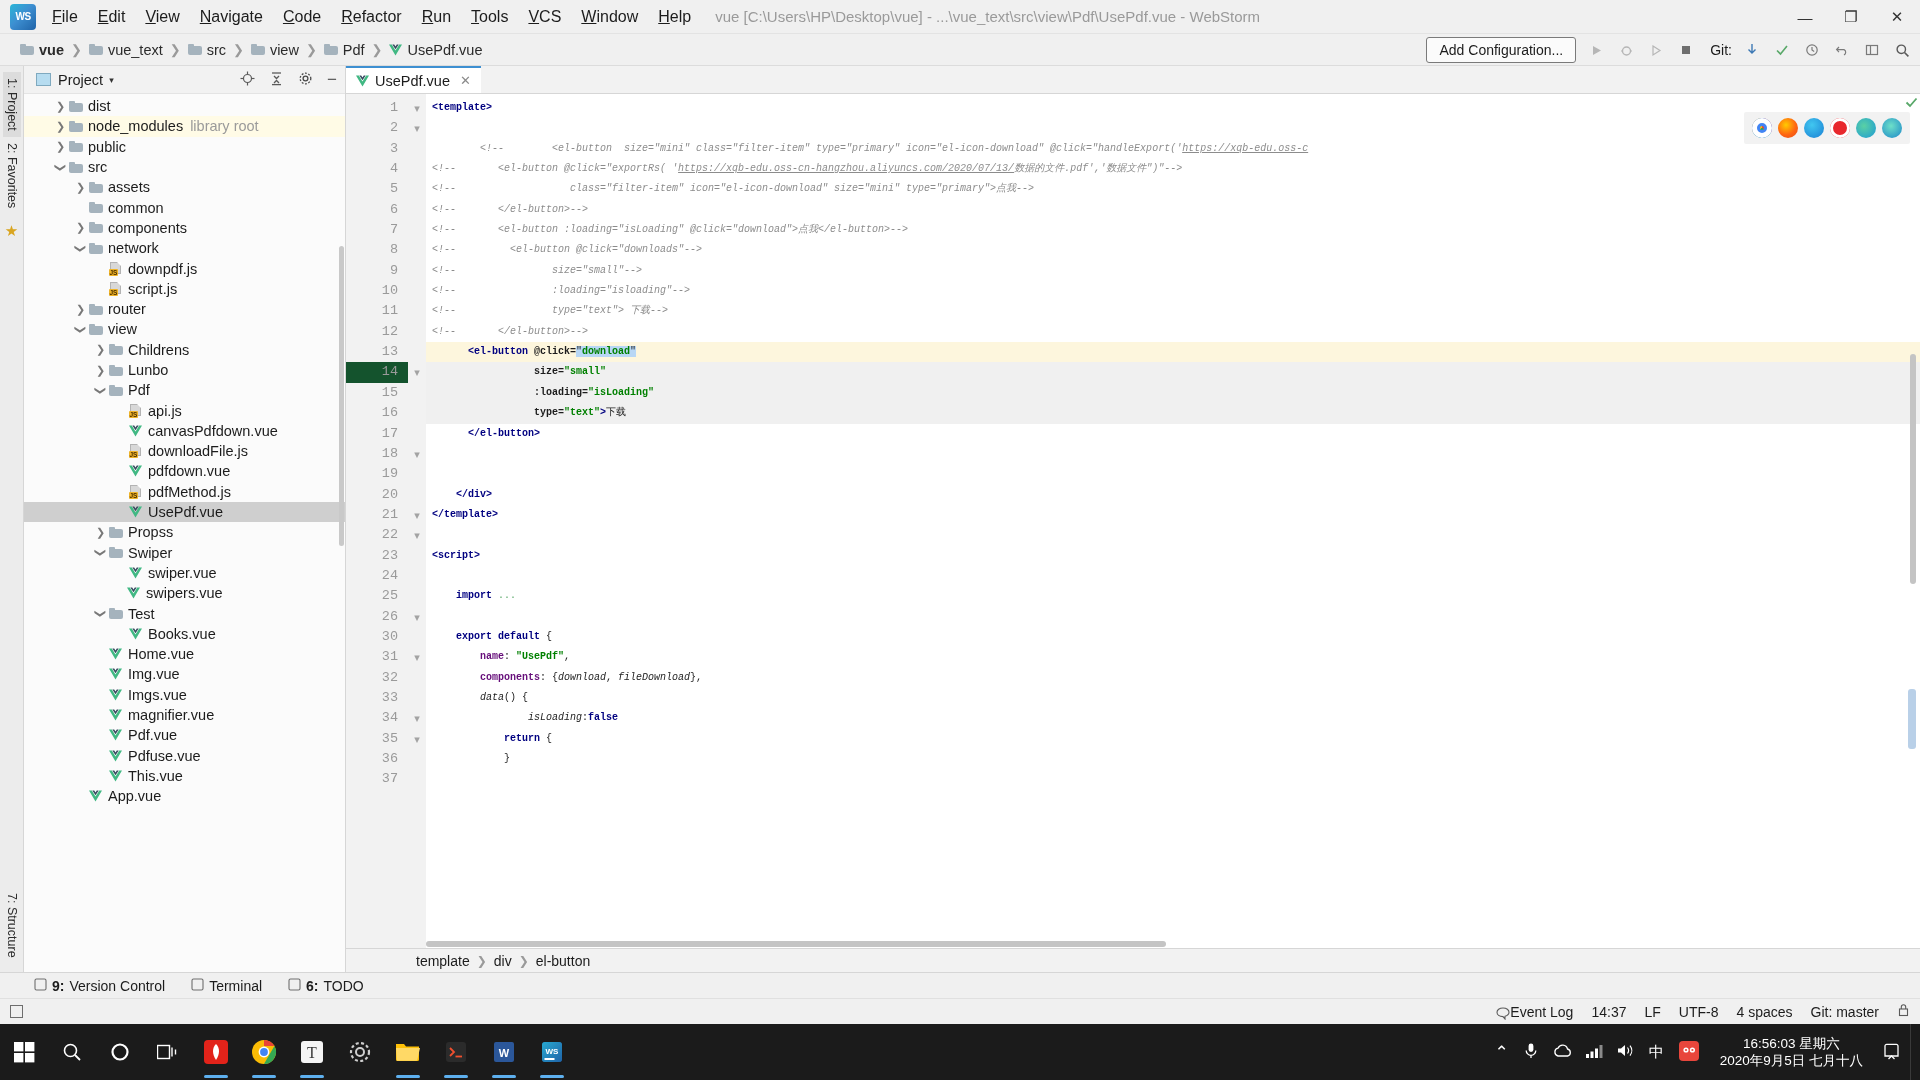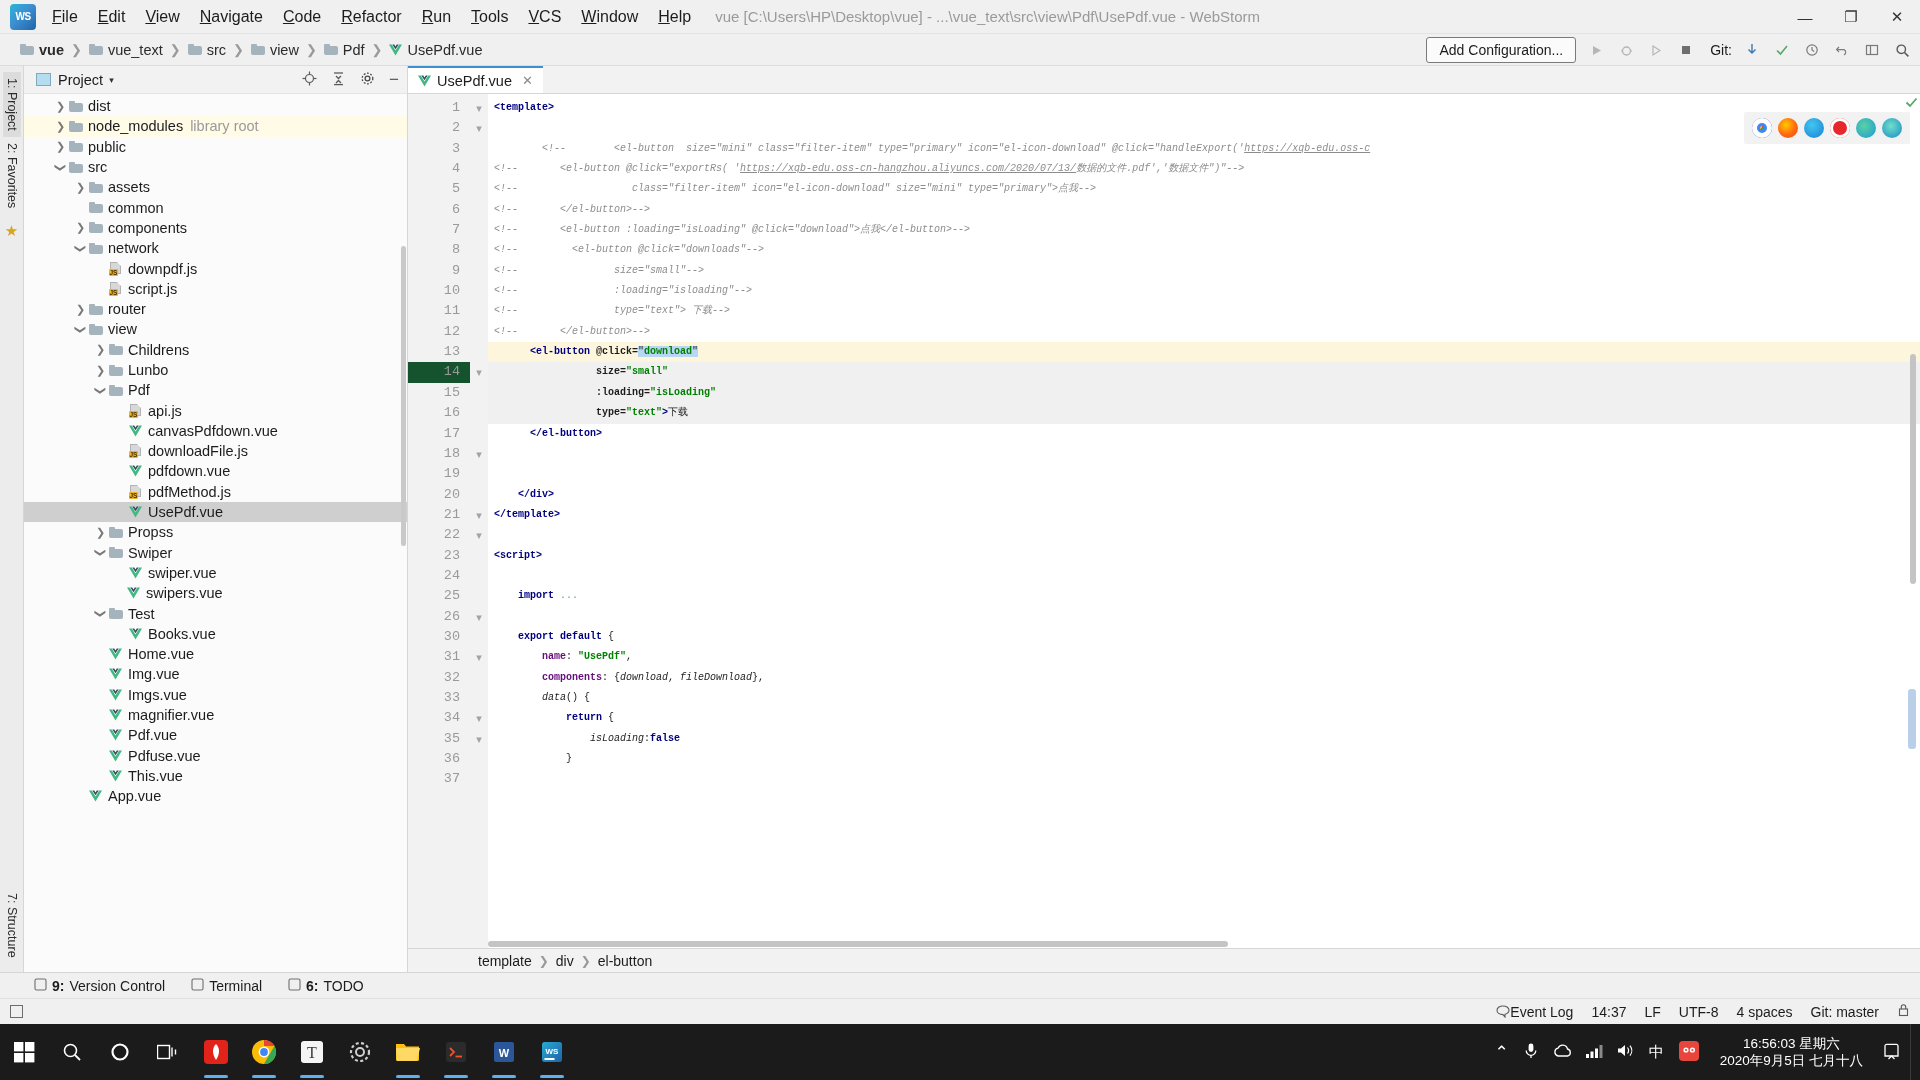--- a/index.html
+++ b/index.html
@@ -50,21 +50,21 @@
   
   .body { flex: 1; display: flex; min-height: 0; }
 
   .leftstrip { width: 24px; background: #ececec; border-right: 1px solid #d6d6d6;
     display: flex; flex-direction: column; align-items: center; padding-top: 6px; flex:none;}
   .vtab { writing-mode: vertical-rl; font-size: 12.5px; color: #2b2b2b; padding: 6px 2px; white-space: nowrap; }
   .vtab.sel { background: #dcdcdc; }
   .star { color: #d9a520; font-size: 15px; margin: 8px 0; }
 
   
-  .project { width: 384px; background: #fbfbfb; display: flex; flex-direction: column;
+  .project { width: 322px; background: #fbfbfb; display: flex; flex-direction: column;
     border-right: 1px solid #d6d6d6; flex: none; position: relative; }
   .proj-head { height: 28px; display: flex; align-items: center; padding: 0 8px 0 12px;
     border-bottom: 1px solid #e4e4e4; background: #f2f2f2; }
   .proj-head .pic { width: 15px; height: 13px; background: #b6dcf0; border: 1px solid #7fa9bf; margin-right: 7px; }
   .proj-title { font-size: 14.5px; color: #1c1c1c; }
   .caret { margin-left: 6px; font-size: 9px; color: #333; }
   .proj-head .actions { margin-left: auto; display: flex; gap: 14px; align-items: center; color: #5a5a5a; font-size: 14px; }
 
   .tree { flex: 1; overflow: hidden; padding-top: 2px; font-size: 14.5px; color: #1c1c1c; position: relative;}
   .row { height: 20.3px; display: flex; align-items: center; white-space: nowrap; padding-right: 6px; }
@@ -760,22 +760,22 @@
             <div class="cl  "><span class="tag">&lt;/template&gt;</span></div>
             <div class="cl  ">&nbsp;</div>
             <div class="cl  "><span class="tag">&lt;script&gt;</span></div>
             <div class="cl  ">&nbsp;</div>
             <div class="cl  ">    <span class="kw">import</span> <span class="cm" style="font-style:normal;color:#59a869">...</span></div>
             <div class="cl  ">&nbsp;</div>
             <div class="cl  ">    <span class="kw">export default</span> {</div>
             <div class="cl  ">        <span class="fld">name</span>: <span class="str">"UsePdf"</span>,</div>
             <div class="cl  ">        <span class="fld">components</span>: {<span class="ital">download</span>, <span class="ital">fileDownload</span>},</div>
             <div class="cl  ">        <span class="ital">data</span>() {</div>
+            <div class="cl  ">                <span class="ital">isLoading</span>:<span class="kw">false</span></div>
             <div class="cl  ">            <span class="kw">return</span> {</div>
-            <div class="cl  ">                <span class="ital">isLoading</span>:<span class="kw">false</span></div>
             <div class="cl  ">            }</div>
           </div>
 
         <span class="errbar">
           <svg width="13" height="13" viewBox="0 0 13 13">
               <path d="M1.5 6.5 L5 10 L11.5 2.5" stroke="#59a869" stroke-width="1.8" fill="none"></path>
             </svg>
         </span>
 
         <div class="browsers">
@@ -824,21 +824,21 @@
             <rect x="1" y="1" width="11" height="11" rx="1.5" fill="none" stroke="#6e6e6e" stroke-width="1.1"></rect>
           </svg></span>
         <span class="n">6:</span>
         <span>TODO</span>
       </div>
     </div>
 
   <div class="statusbar">
     <span class="sq"></span>
     <div class="right">
-      <span style="display:flex;align-items:center;">
+      <span style="display:flex;align-items:flex-end;">
         <svg width="14" height="13" viewBox="0 0 14 13">
             <path d="M7 1 C3.4 1 1 3 1 5.3 C1 7.6 3.4 9.6 7 9.6 L9 12 L9 9.3 C11.6 8.6 13 7.1 13 5.3 C13 3 10.6 1 7 1 Z" fill="none" stroke="#5a5a5a" stroke-width="1.1"></path>
           </svg>
         <span>Event Log</span>
       </span>
       <span>14:37</span>
       <span>LF</span>
       <span>UTF-8</span>
       <span>4 spaces</span>
       <span>Git: master</span>

